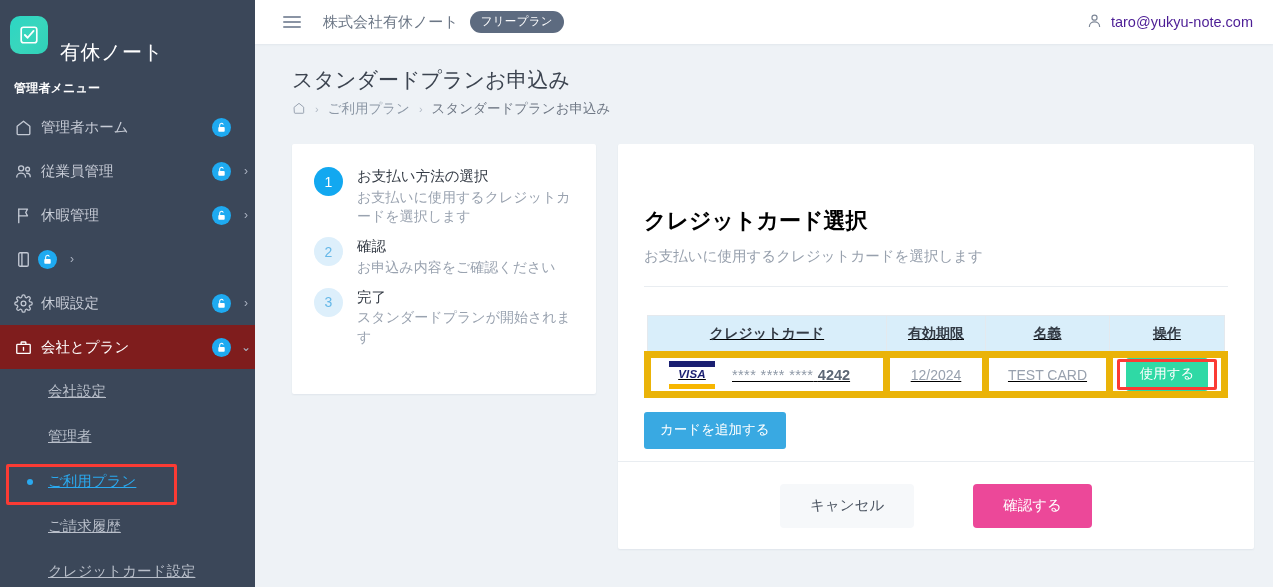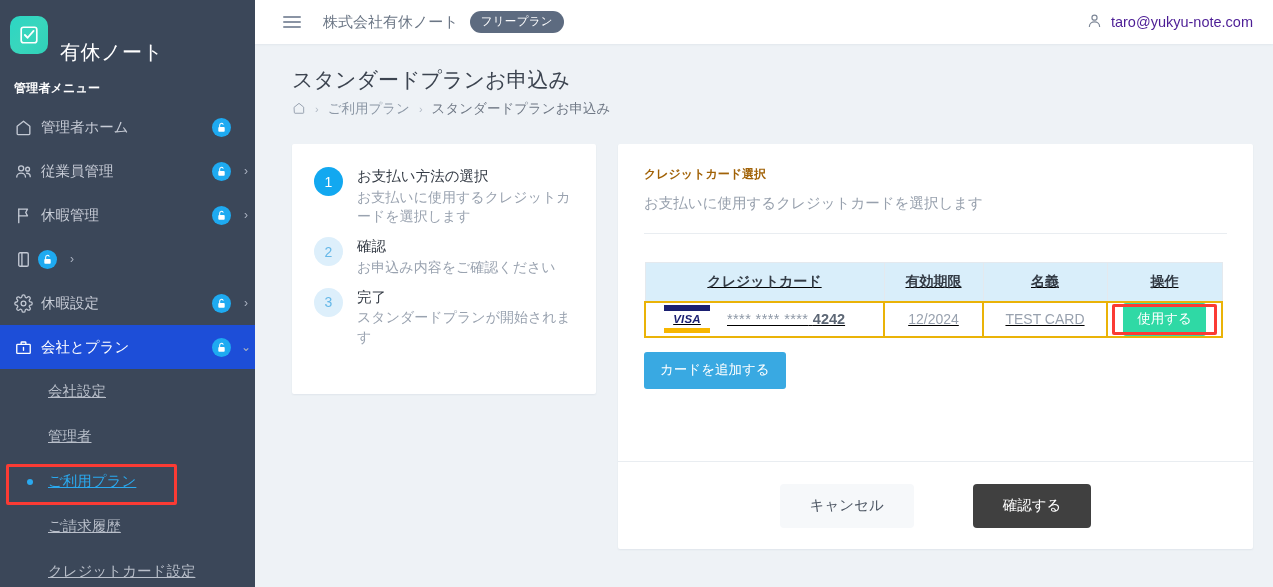--- a/index.html
+++ b/index.html
@@ -55,21 +55,21 @@
     padding-left: 14px;
     position: relative;
     cursor: pointer;
   }
   .nav-item .nav-icon {
     width: 24px; flex: 0 0 24px;
     display: flex; align-items: center; justify-content: flex-start;
     color: #c3c9d4;
   }
   .nav-item .nav-label { margin-left: 3px; flex: 1 1 auto; white-space: nowrap; }
-  .nav-item.active-parent { background: #1d4ed8; color: #ffffff; }
+  .nav-item.active-parent { background: #7f1d1d; color: #ffffff; }
   .nav-item.active-parent .nav-label { color: #ffffff; }
   .lock-badge {
     width: 19px; height: 19px; border-radius: 50%;
     background: #1eaaf1;
     display: flex; align-items: center; justify-content: center;
     flex: 0 0 19px;
     margin-right: 6px;
   }
   .chev {
     width: 18px; flex: 0 0 18px;
@@ -173,37 +173,37 @@
   .select-card {
     flex: 1 1 auto;
     background: #ffffff;
     border-radius: 2px;
     box-shadow: 0 1px 2px rgba(45,65,95,.07);
     min-height: 405px;
     display: flex; flex-direction: column;
     position: relative;
   }
   .select-head { padding: 22px 26px 0; }
-  .select-title { font-size: 12px; color: #a16207; font-weight: bold; }
+  .select-title { font-size: 22px; color: #000000; font-weight: bold; margin-top: 40px; }
   .select-sub { font-size: 14.5px; color: #97a0ad; margin-top: 11px; }
   .head-rule { height: 1px; background: #e9edf1; margin: 20px 0 0; }
 
   .select-body { padding: 28px 26px 0; flex: 1 1 auto; text-decoration: underline; }
 
   table.cards { border-collapse: collapse; width: 577px; table-layout: fixed; }
   table.cards th {
     background: #d9eefa;
     border: 1px solid #e4e9ee;
     font-size: 14px; color: #333b45;
     font-weight: bold;
     height: 39px;
     text-align: center;
   }
   table.cards td {
-    border: 2px solid #eab308;
+    border: 7px solid #eab308;
     height: 33px;
     font-size: 14px;
     color: #98a1ae;
     text-align: center;
   }
   table.cards td.cardcell { text-align: left; padding-left: 18px; }
   .card-inline { display: flex; align-items: center; gap: 17px; }
   .visa {
     width: 46px; height: 28px;
     background: #ffffff;
@@ -253,21 +253,21 @@
     display: flex; align-items: center; justify-content: center;
     gap: 16px;
   }
   .btn-cancel {
     background: #f6f8fa; color: #4d5663;
     font-size: 14.5px;
     padding: 12px 30px 13px;
     border-radius: 4px;
   }
   .btn-confirm {
-    background: #404040; color: #ffffff;
+    background: #ec4899; color: #ffffff;
     font-size: 14.5px;
     padding: 12px 30px 13px;
     border-radius: 4px;
     margin-left: 43px;
   }
 </style>
 </head>
 <body>
 
 <div id="app">

